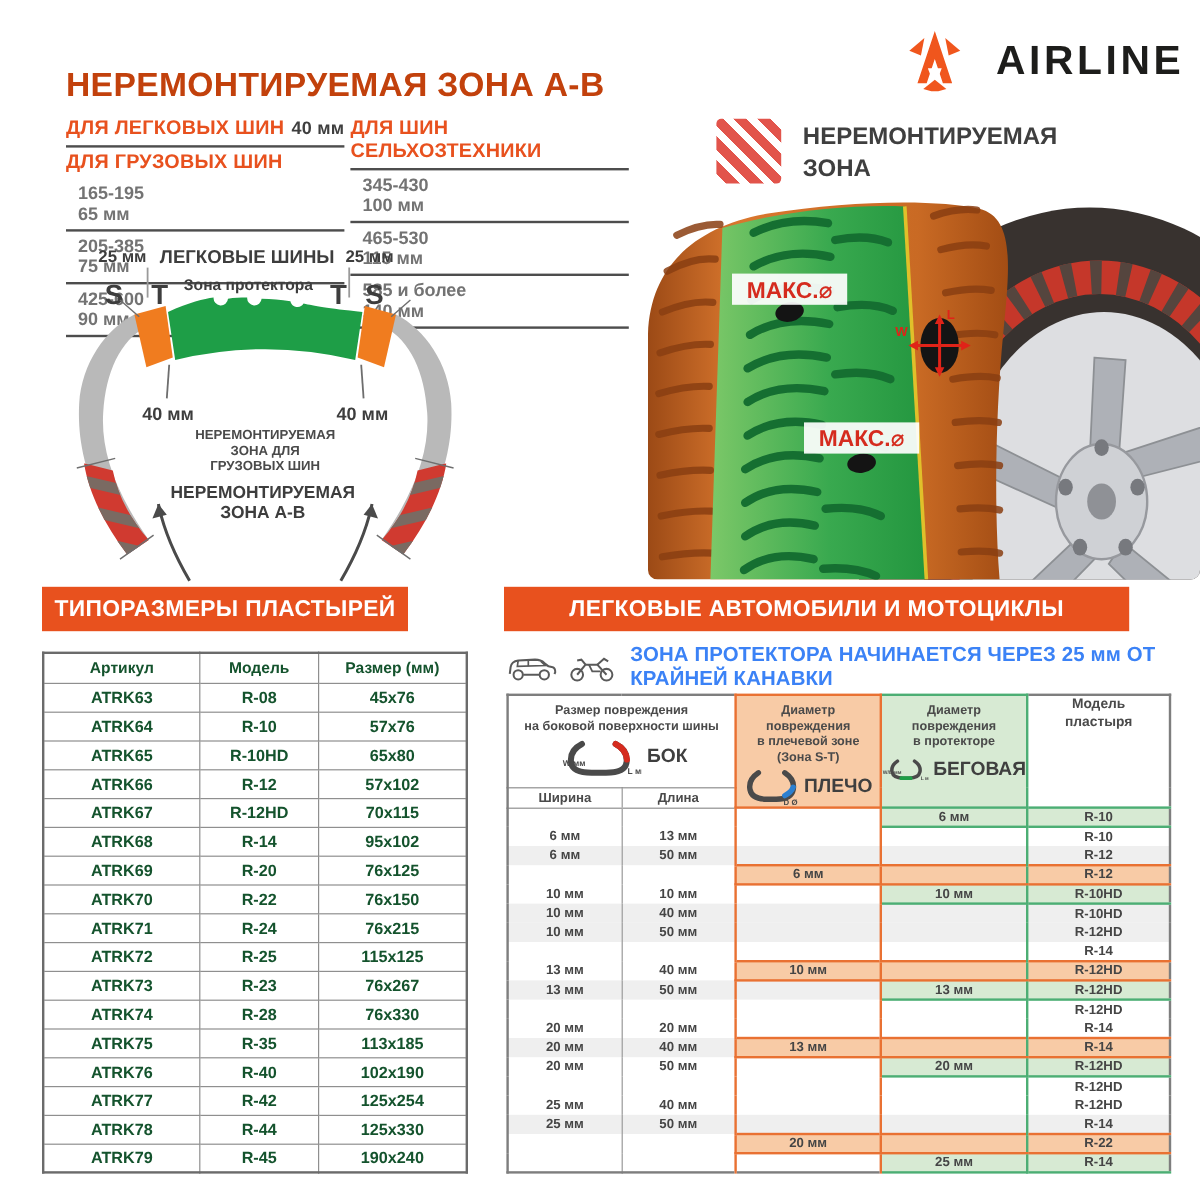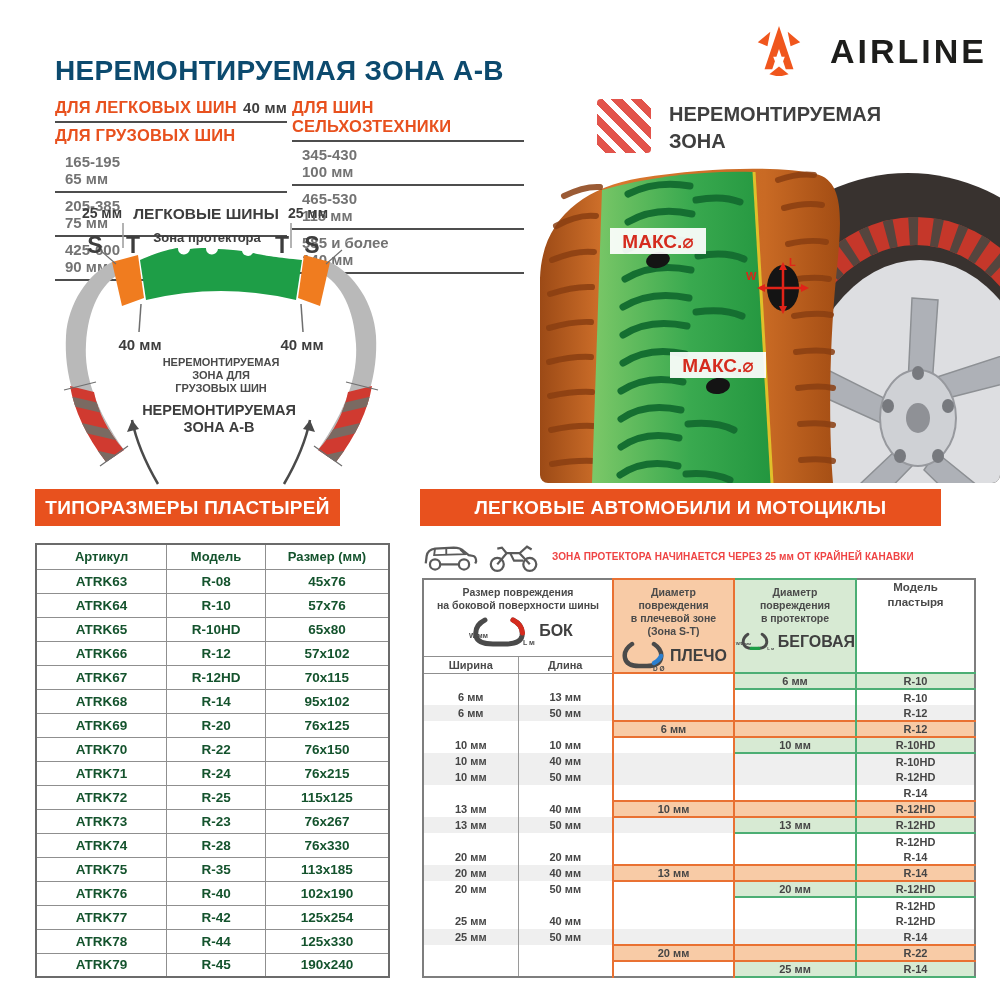--- a/index.html
+++ b/index.html
@@ -1,21 +1,21 @@
 <!DOCTYPE html>
 <html><head>
 <meta charset="utf-8">
 <style>
   * { margin:0; padding:0; box-sizing:border-box; }
   html,body { background:#fff; }
   body { font-family:"Liberation Sans","DejaVu Sans",sans-serif; color:#3f3f3f; }
   .page { position:relative; width:1000px; height:1000px; background:#fff; overflow:hidden; }
 
   
-  .main-title { position:absolute; left:55px; top:55px; font-size:28px; font-weight:bold; color:#0c4a6e; letter-spacing:.3px; }
+  .main-title { position:absolute; left:55px; top:55px; font-size:28px; font-weight:bold; color:#c2410c; letter-spacing:.3px; }
   .spec-col { position:absolute; width:232px; }
   .spec-col.left  { left:55px;  top:95px; }
   .spec-col.right { left:292px; top:95px; }
   .spec-head { font-size:16.5px; font-weight:bold; color:#E8511E; letter-spacing:.2px; padding:3px 0 4px 0; display:flex; justify-content:space-between; align-items:baseline; }
   .spec-head .val { color:#3f3f3f; font-size:15px; font-weight:bold; }
   .u { border-bottom:2px solid #4d4d4d; }
   .spec-row { display:flex; justify-content:space-between; font-size:15px; font-weight:bold; color:#737373; padding:4px 2px 4px 10px; border-bottom:2px solid #4d4d4d;flex-direction:column; }
 
   
   .brand { position:absolute; left:750px; top:24px; display:flex; align-items:center; }
@@ -37,21 +37,21 @@
   
   .patch-table { position:absolute; left:35px; top:543px; width:355px; border-collapse:collapse; }
   .patch-table th, .patch-table td { border:1px solid #8f8f8f; text-align:center; font-weight:bold; color:#14532d; }
   .patch-table th { font-size:13px; height:25px; }
   .patch-table td { font-size:13.5px; height:24px; }
   .patch-table { border:2px solid #6b6b6b; }
   .patch-table col.c1{width:37%;} .patch-table col.c2{width:28%;} .patch-table col.c3{width:35%;}
 
   
   .note-row { position:absolute; left:422px; top:536px; width:563px; height:40px; display:flex; align-items:center; }
-  .note-text { font-size:10px; font-weight:bold; color:#ef4444; margin-left:12px; letter-spacing:.1px;text-align:right; }
+  .note-text { font-size:17px; font-weight:bold; color:#3b82f6; margin-left:12px; letter-spacing:.1px; }
 
   
   .car-table { position:absolute; left:422px; top:578px; width:552px; border-collapse:collapse; table-layout:fixed; }
   .car-table col.cw{width:95px;} .car-table col.cl{width:95px;} .car-table col.csh{width:121px;} .car-table col.ctr{width:122px;} .car-table col.cm{width:119px;}
   .car-table { border:2px solid #7e7e7e; }
   .car-table th { font-weight:bold; color:#4a4a4a; vertical-align:top;margin-left:12px; }
   .car-table .h-main { height:77px; }
   .h-title { font-size:10.5px; line-height:1.25; white-space:pre-line; padding-top:6px; text-align:center; }
   .icon-line { display:flex; align-items:center; justify-content:center; margin-top:2px; }
   .icon-big-label { font-size:16px; font-weight:bold; color:#3f3f3f; margin-left:4px; }

